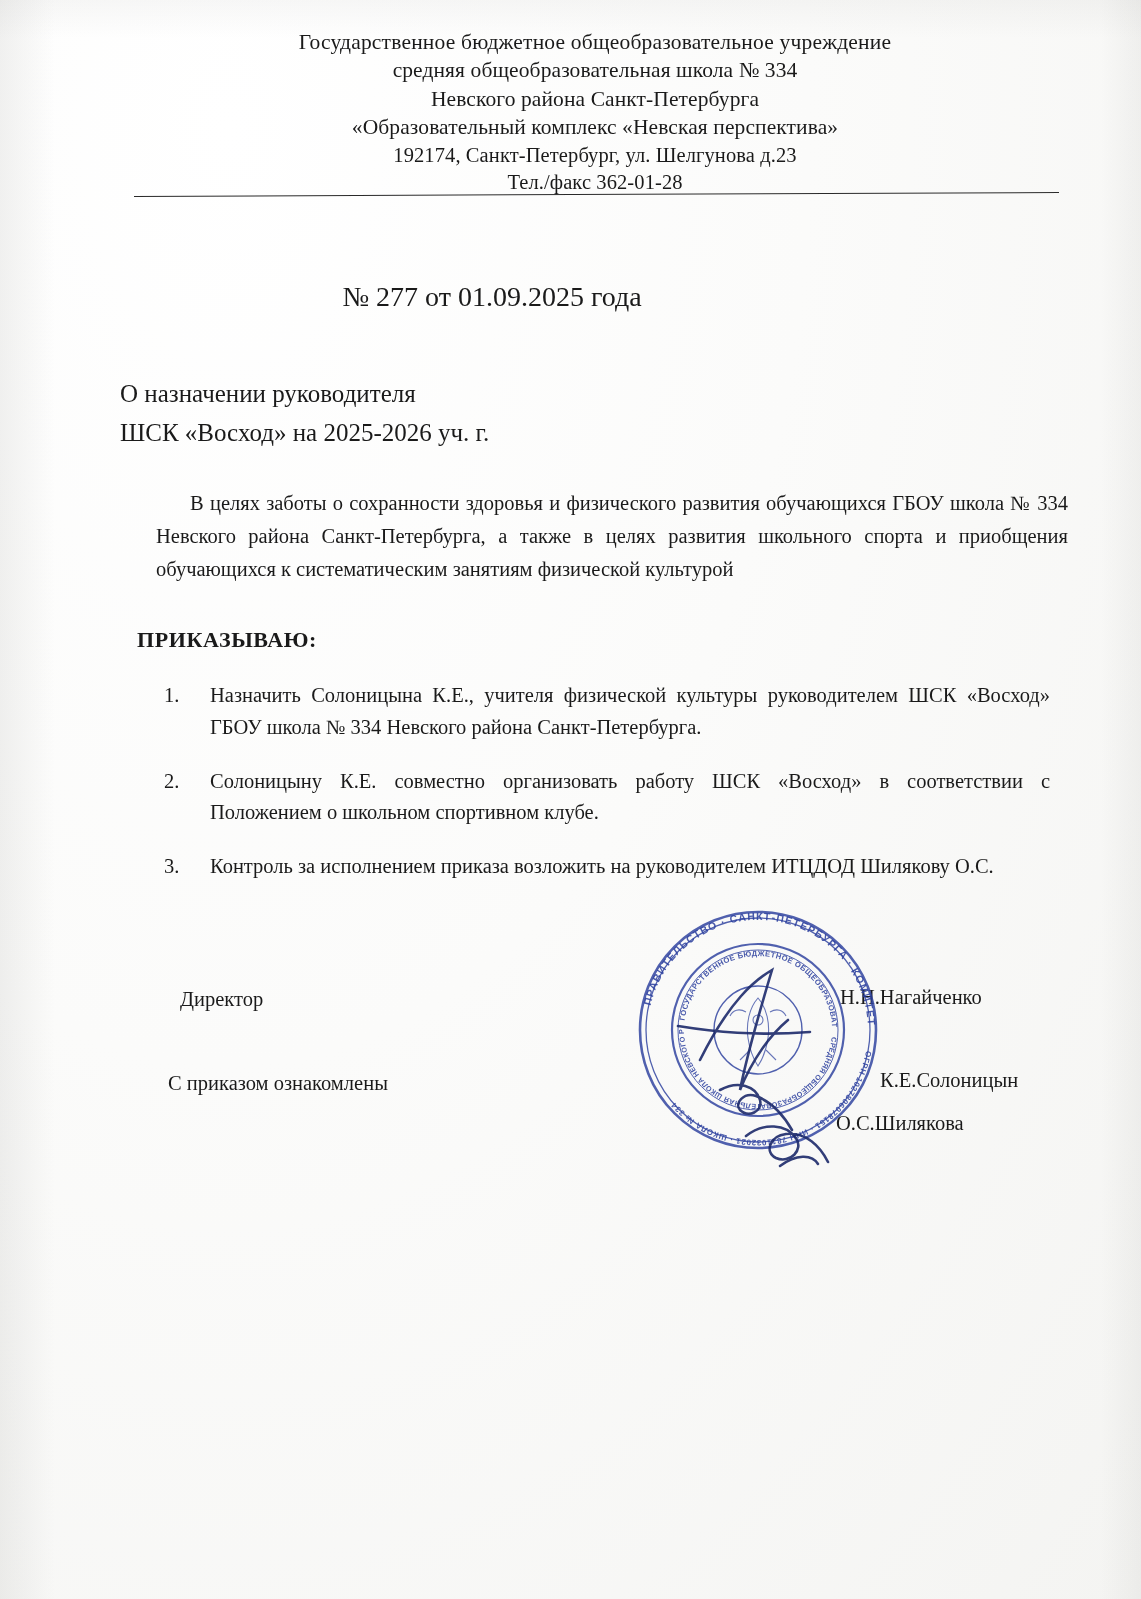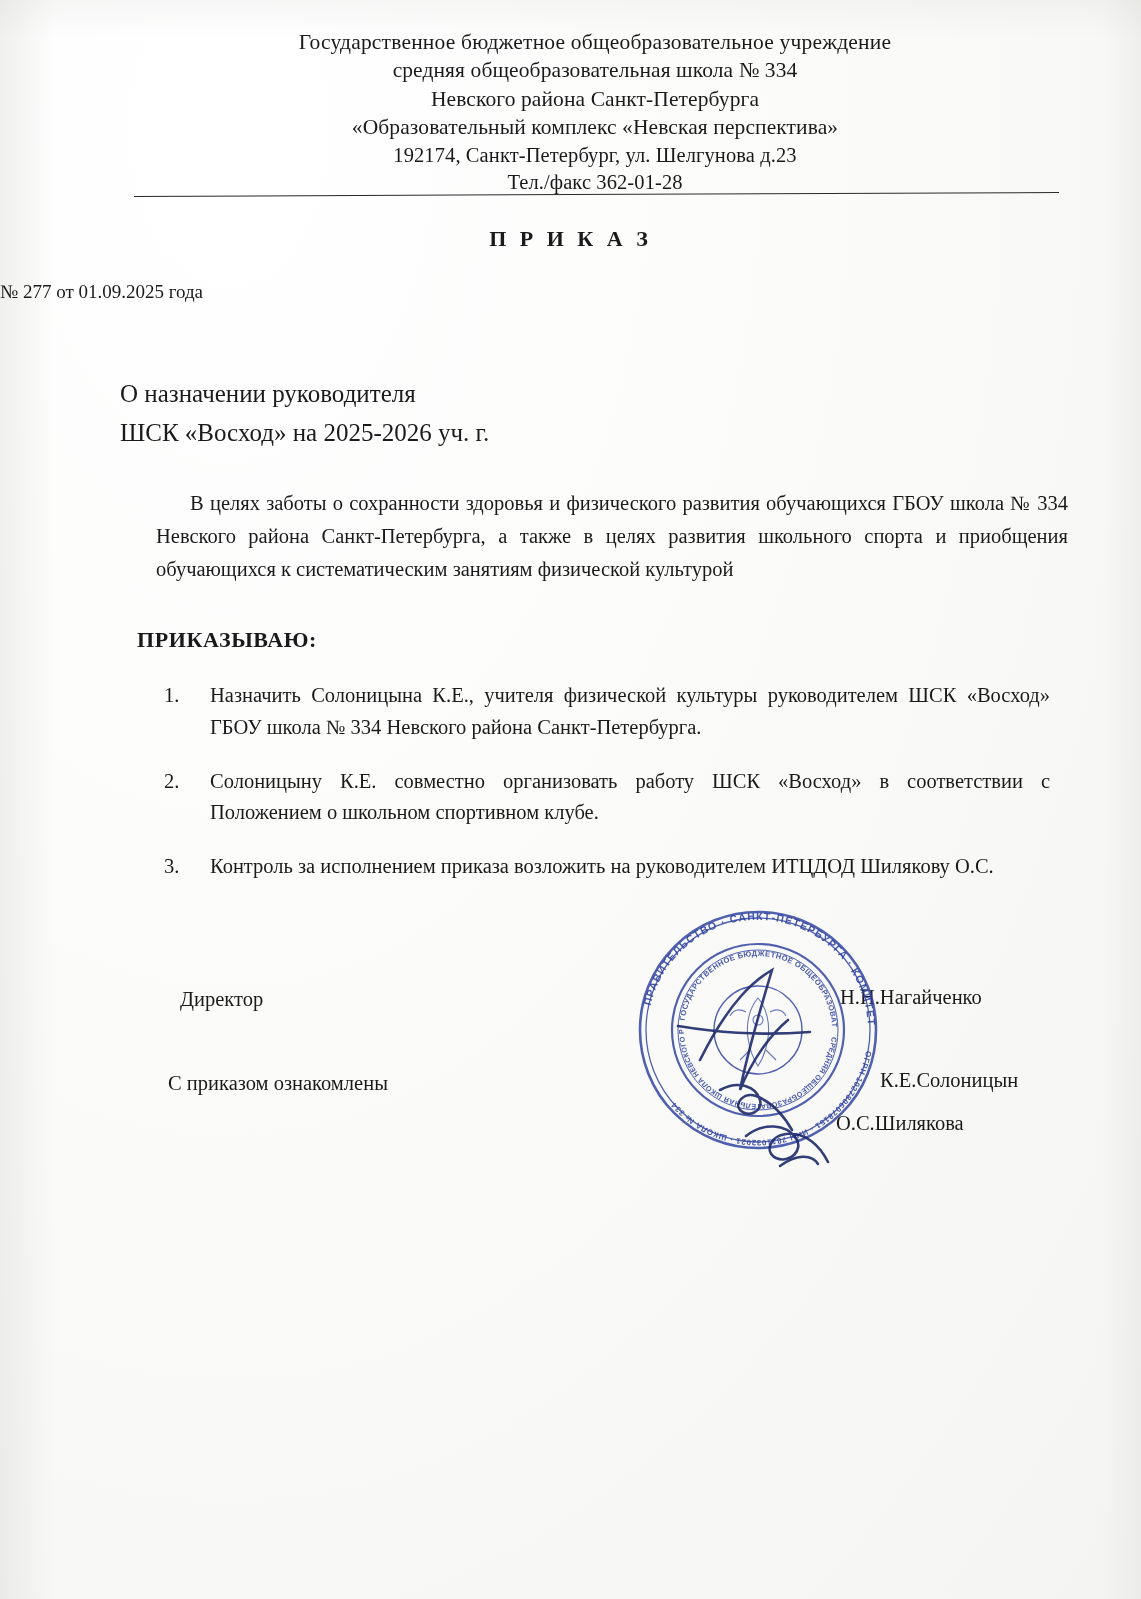--- a/index.html
+++ b/index.html
@@ -76,21 +76,22 @@
     width: 1141px;
     text-align: center;
     font-weight: bold;
     font-size: 22px;
     letter-spacing: 4px;
   }
   .doc-number {
     position: absolute;
     left: 0; top: 281px;
     width: 984px;
-    font-size: 19px;
+    text-align: center;
+    font-size: 28px;
   }
 
   
   .subject {
     position: absolute;
     left: 120px;
     top: 375px;
     width: 700px;
     font-weight: normal;
     font-size: 25px;
@@ -211,21 +212,20 @@
     <div class="l1">Государственное бюджетное общеобразовательное учреждение</div>
     <div class="l2">средняя общеобразовательная школа № 334</div>
     <div class="l3">Невского района Санкт-Петербурга</div>
     <div class="l4">«Образовательный комплекс «Невская перспектива»</div>
     <div class="l5">192174, Санкт-Петербург, ул. Шелгунова д.23</div>
     <div class="l6">Тел./факс 362-01-28</div>
   </div>
 
   <div class="rule"></div>
 
-  <div class="doc-title">П Р И К А З</div>
   <div class="doc-number">№ 277 от 01.09.2025 года</div>
 
   <div class="subject">
     <div>О назначении руководителя</div>
     <div>ШСК «Восход» на 2025-2026 уч. г.</div>
   </div>
 
   <div class="preamble">В целях заботы о сохранности здоровья и физического развития обучающихся ГБОУ школа № 334 Невского района Санкт-Петербурга, а также в целях развития школьного спорта и приобщения обучающихся к систематическим занятиям физической культурой</div>
 
   <div class="order-word">ПРИКАЗЫВАЮ:</div>

